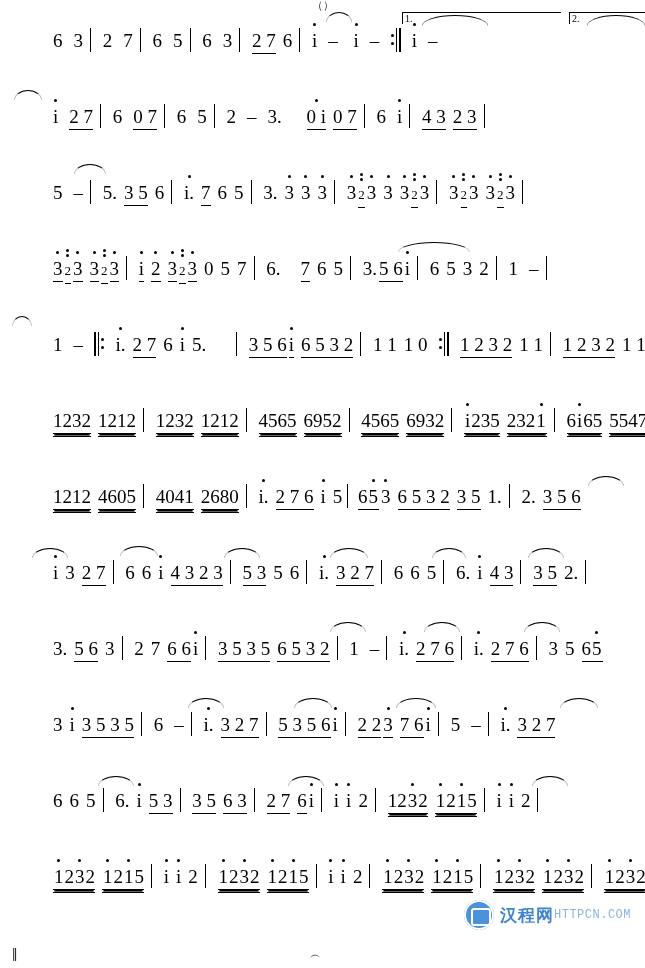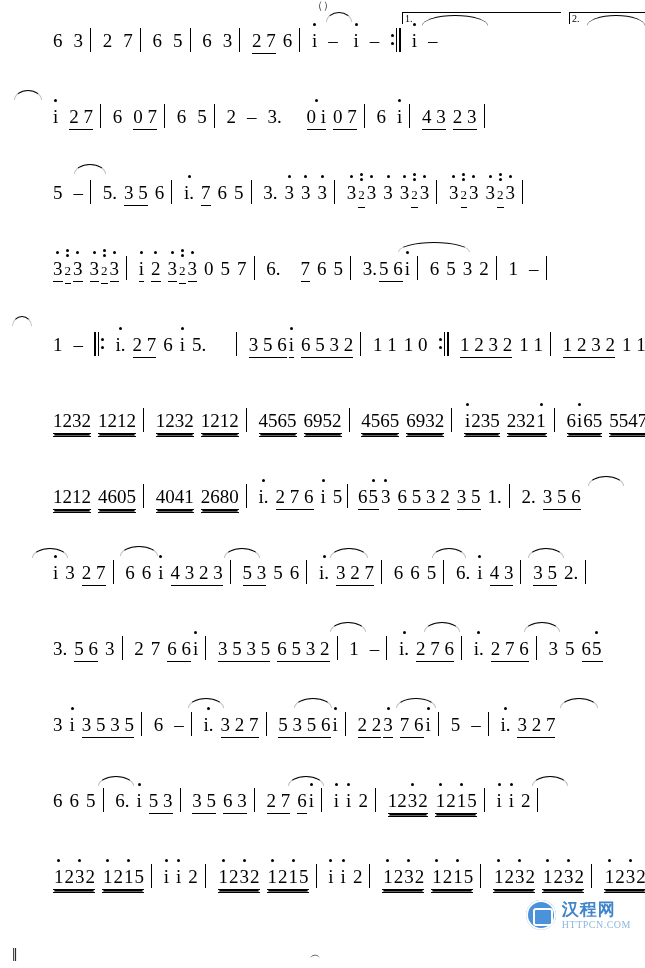--- a/index.html
+++ b/index.html
@@ -179,33 +179,33 @@
   #watermark .wm-logo::before {
     content: "";
     position: absolute;
     left: 7px; top: 8px;
     width: 16px; height: 14px;
     border: 2px solid #fff;
     border-radius: 3px;
   }
   #watermark .wm-text {
     display: flex;
-    flex-direction: column;
+    flex-direction: row;
     line-height: 1;
   }
   #watermark .wm-title {
     font-family: "Liberation Sans", sans-serif;
     font-size: 17px;
     font-weight: bold;
     color: #1f6fc4;
     letter-spacing: 1px;
   }
   #watermark .wm-url {
-    font-family: Liberation Serif, serif;
-    font-size: 10px;
+    font-family: Liberation Mono, monospace;
+    font-size: 12px;
     color: #7aa9d8;
     letter-spacing: 0.5px;
     margin-top: 2px;
   }
   .tiny-top {
     position: absolute;
     left: 312px;
     top: -2px;
     font-size: 11px;
     color: #444;

